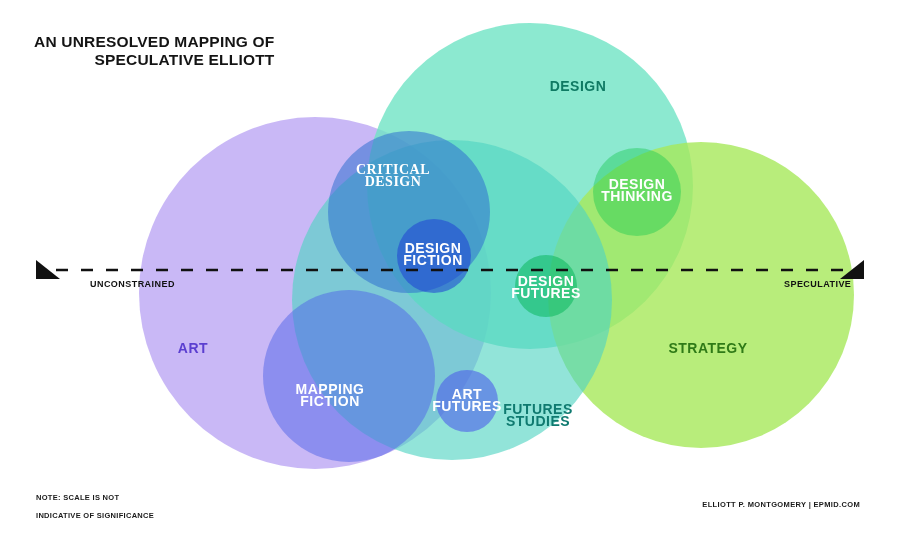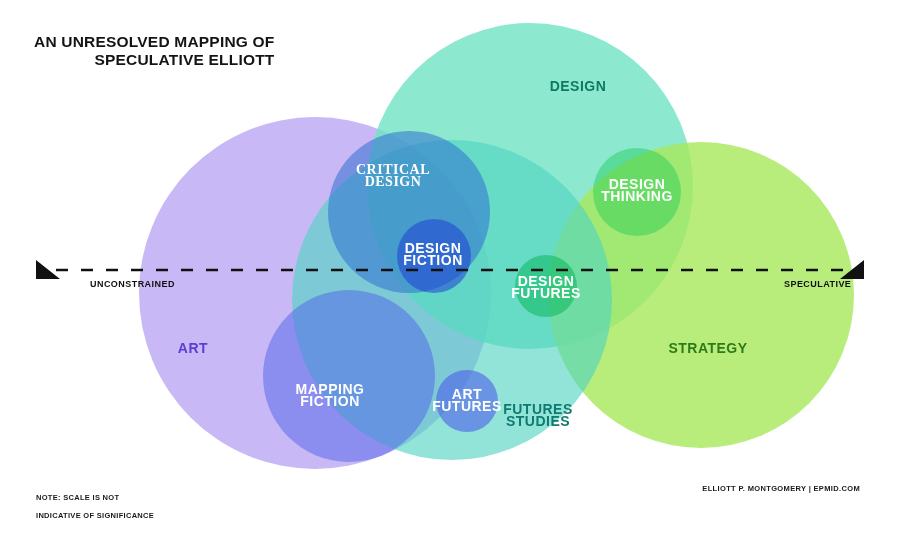--- a/index.html
+++ b/index.html
@@ -81,21 +81,21 @@
     font-weight: bold;
     letter-spacing: 0.3px;
     line-height: 18px;
     color: #1a1a1a;
     white-space: pre-line;
     z-index: 60;
   }
   #credit {
     position: absolute;
     right: 40px;
-    top: 484px;
+    top: 500px;
     font-size: 7.5px;
     font-weight: bold;
     letter-spacing: 0.35px;
     color: #1a1a1a;
     white-space: nowrap;
     z-index: 60;
   }
 </style>
 </head>
 <body>

